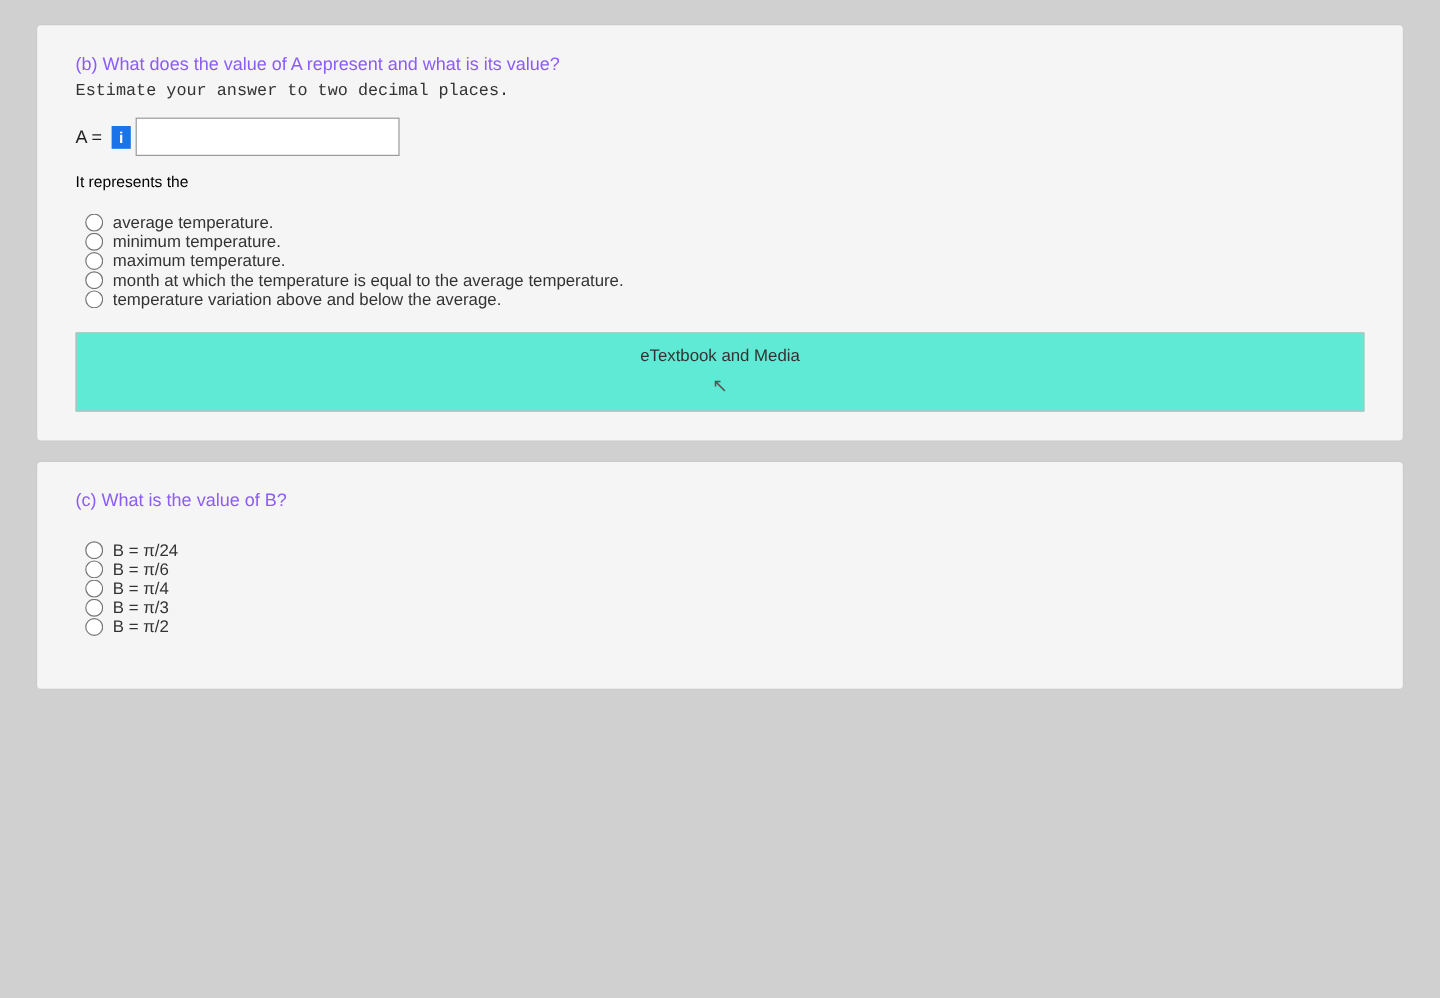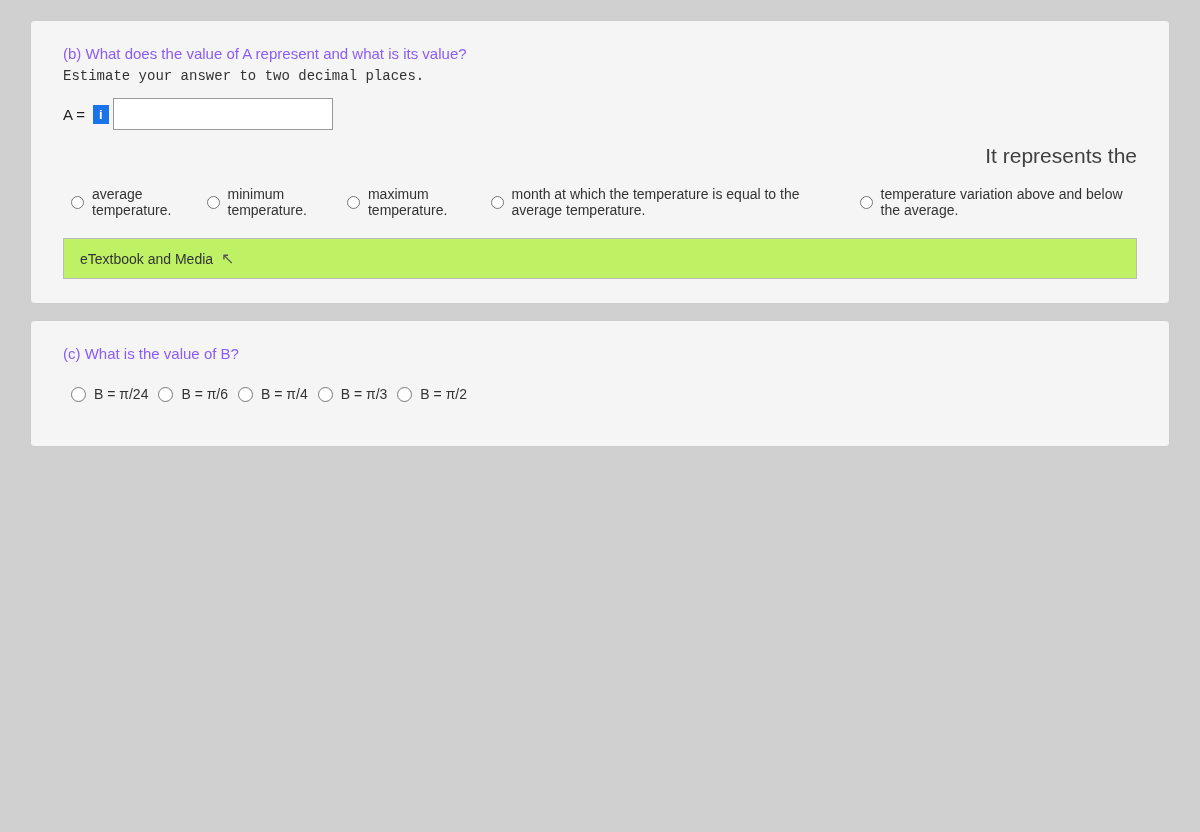--- a/index.html
+++ b/index.html
@@ -68,30 +68,28 @@
       background-color: #1a73e8;
       color: #fff;
       font-size: 13px;
       font-weight: bold;
       padding: 2px 6px;
       margin-right: 4px;
       display: inline-block;
     }
 
     .it-represents {
-      font-size: 21px;
-      color: #404040;
+      font-size: 13px;
+      color: #000000;
       margin-bottom: 18px;
-      text-align: right;
     }
 
     .radio-group {
       display: flex;
-      flex-direction: row;
-      gap: 10px;
+      flex-direction: column;
       margin-bottom: 20px;
       margin-left: 8px;
     }
 
     .radio-item {
       display: flex;
       align-items: center;
       gap: 8px;
       font-size: 14px;
       color: #333;
@@ -100,29 +98,30 @@
 
     .radio-item input[type="radio"] {
       width: 15px;
       height: 15px;
       accent-color: #555;
       cursor: pointer;
     }
 
     .etextbook-bar {
       border: 1px solid #bbb;
-      background-color: #bef264;
+      background-color: #5eead4;
       padding: 10px 16px;
       font-size: 14px;
       color: #333;
       display: flex;
       align-items: center;
       gap: 8px;
       cursor: pointer;
       margin-top: 8px;
+      flex-direction: column;
     }
 
     .etextbook-bar .cursor-arrow {
       font-size: 16px;
       color: #555;
     }
 
     .section-card-c {
       background-color: #f5f5f5;
       border: 1px solid #ccc;

